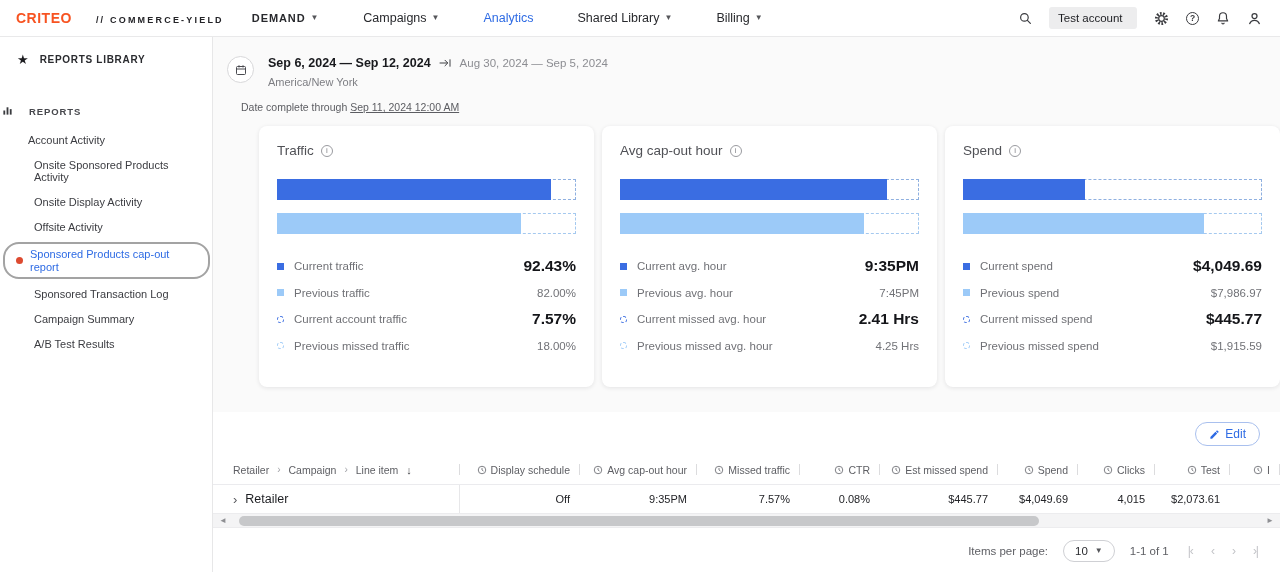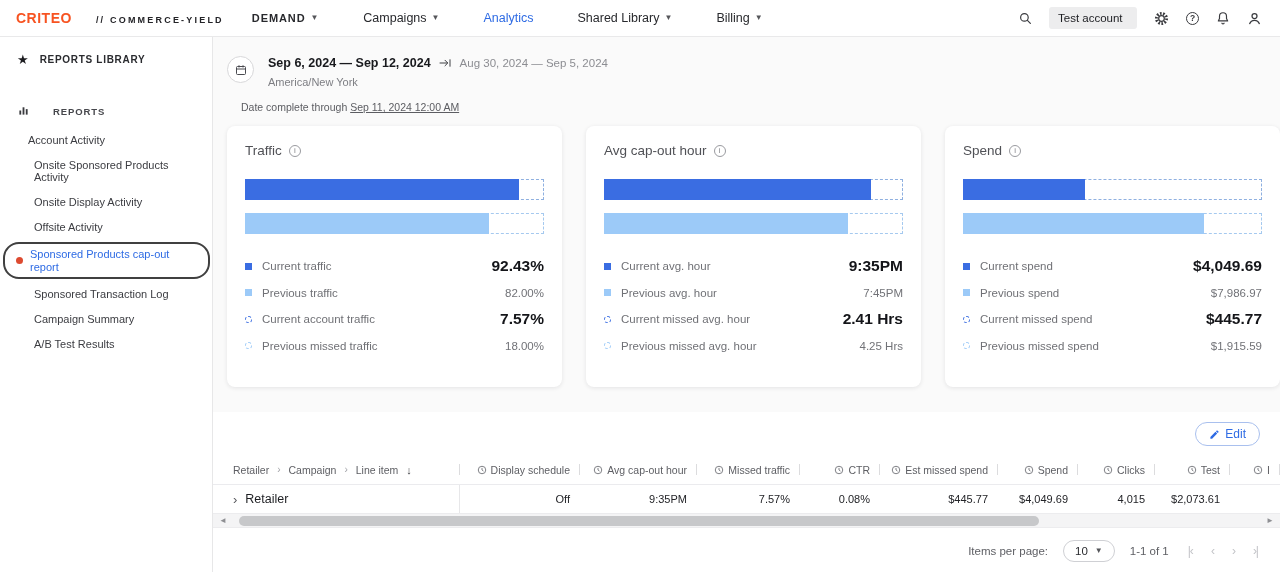--- a/index.html
+++ b/index.html
@@ -35,30 +35,30 @@
   }
 
   
   .sidebar {
     position:absolute; top:37px; left:0; width:213px; bottom:0; background:#fff;
     border-right:1px solid #e7e7e8; z-index:10;
   }
   .lib-row { display:flex; align-items:center; gap:11px; padding:16px 16px 14px 17px; cursor:pointer; }
   .star-icon { font-size:13px; color:#1b1b1f; line-height:1; }
   .lib-label { font-size:10px; font-weight:700; letter-spacing:0.7px; color:#2a2b2f; }
-  .reports-row { display:flex; align-items:center; gap:24px; padding:22px 16px 6px 18px; }
+  .reports-row { display:flex; align-items:center; gap:16px; padding:22px 16px 6px 2px; }
   .reports-label { font-size:9.5px; font-weight:700; letter-spacing:0.9px; color:#46474c; }
   .report-items { list-style:none; margin:2px 0 0; padding:0; }
   .report-items li {
     font-size:11px; color:#3b3c41; padding:6px 10px 6px 34px; cursor:pointer; line-height:1.15;
   }
   .report-items li.first { padding-left:28px; }
   .report-items li.active {
     display:flex; align-items:center; gap:7px; color:#2e6be4;
-    border:2px solid #404040; border-radius:16px; margin:3px 2px 3px 3px;
+    border:2px solid #a3a3a3; border-radius:16px; margin:3px 2px 3px 3px;
     padding:4px 8px 4px 11px;
   }
   .active-dot { width:7px; height:7px; border-radius:50%; background:#dd4a30; flex:none; }
 
   
   .main { position:absolute; top:37px; left:213px; right:0; bottom:0; background:#fafafa; overflow:hidden; }
 
   .date-header { position:relative; padding:17px 0 0 14px; }
   .cal-btn {
     position:absolute; left:14px; top:19px; width:27px; height:27px; border-radius:50%;
@@ -66,21 +66,21 @@
   }
   .date-lines { margin-left:41px; }
   .date-line1 { display:flex; align-items:center; gap:8px; }
   .date-current { font-size:12.5px; font-weight:700; color:#18191d; }
   .date-compare { font-size:11.5px; color:#8c8d92; }
   .date-tz { font-size:11px; color:#7d7e83; margin-top:4px; }
   .complete-line { margin:13px 0 0 14px; font-size:10.5px; color:#5c5d62; }
   .complete-date { text-decoration:underline; cursor:pointer; }
 
   
-  .cards { display:flex; gap:24px; padding:13px 0 0 14px;justify-content:flex-end; }
+  .cards { display:flex; gap:8px; padding:13px 0 0 14px;justify-content:flex-end; }
   .card {
     width:335px; height:261px; background:#fff; border-radius:8px; flex:none;
     box-shadow:0 1px 4px rgba(25,28,40,0.10); padding:17px 18px 14px;
   }
   .card-title { display:flex; align-items:center; gap:7px; font-size:13.5px; color:#505156; }
   .info-icon {
     width:12px; height:12px; border:1px solid #9a9ba0; border-radius:50%; flex:none;
     font-size:8px; color:#85868b; display:inline-flex; align-items:center; justify-content:center; cursor:pointer;
   }
   .bars { margin-top:21px; }

